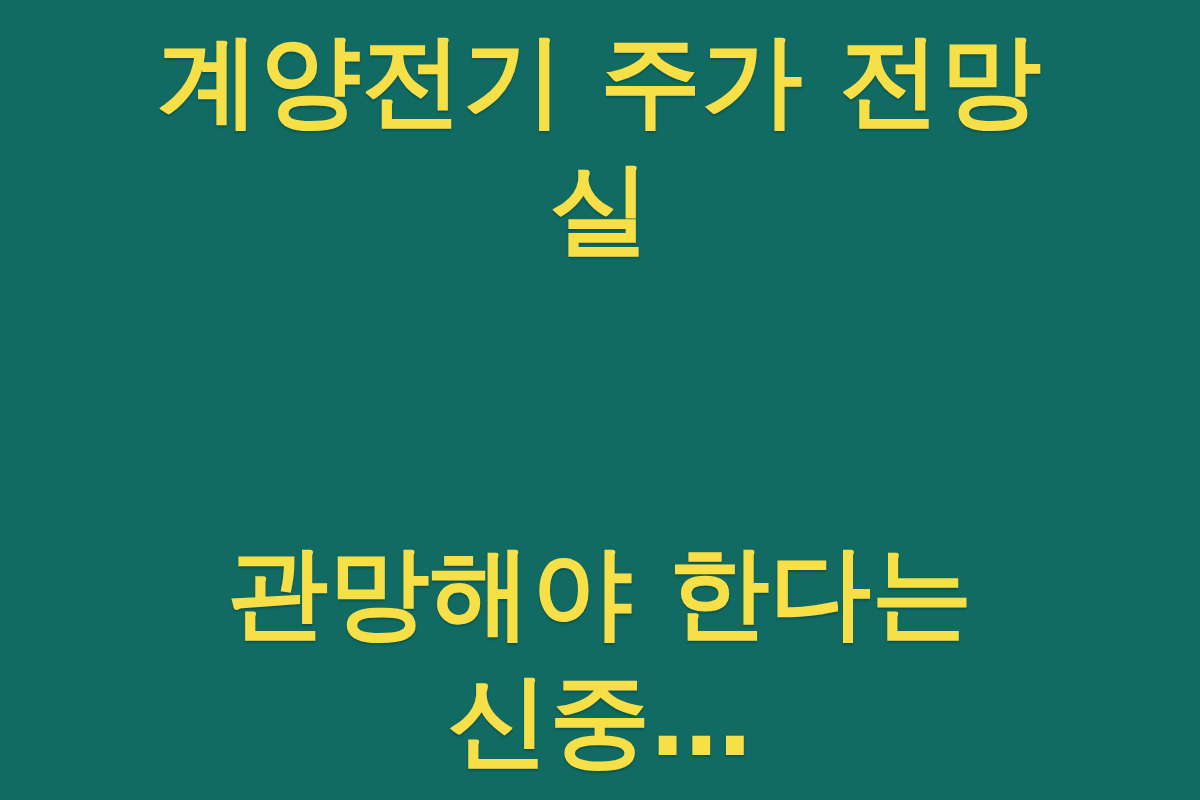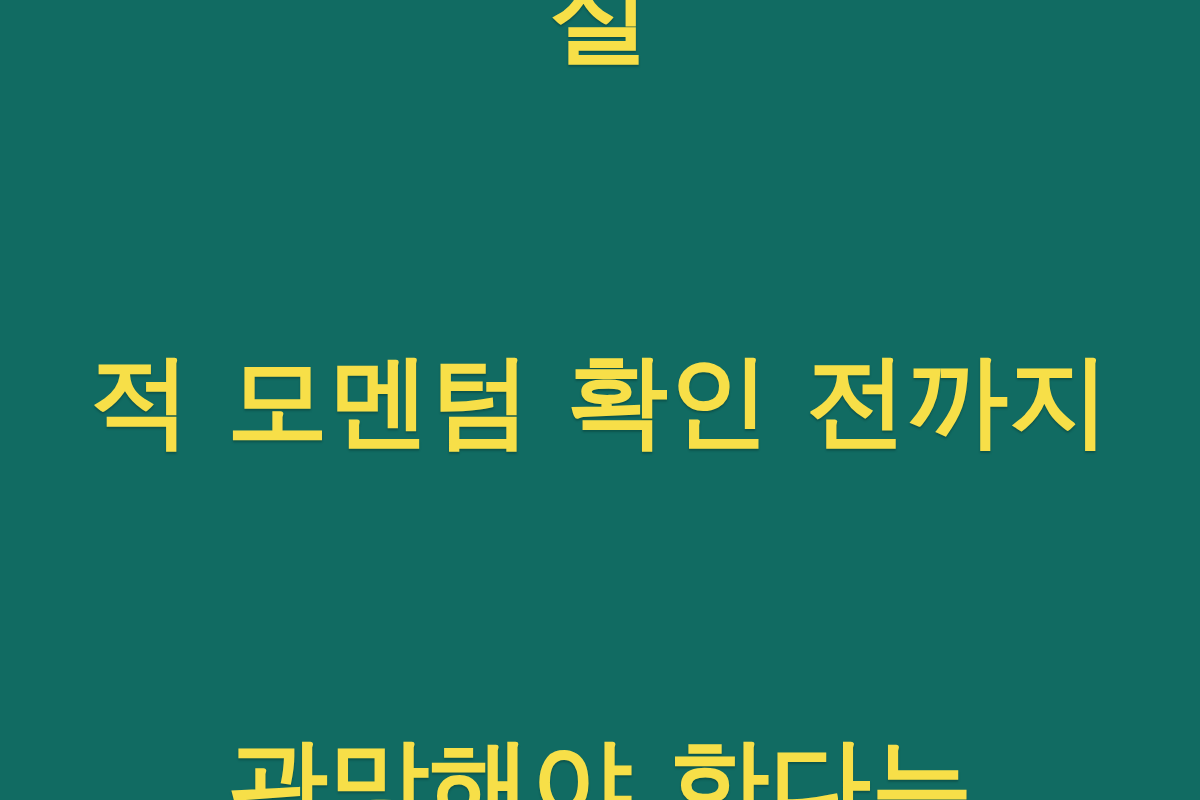--- a/index.html
+++ b/index.html
@@ -47,17 +47,16 @@
     display: block;
   }
 </style>
 </head>
 <body>
 
 <main id="headline-card">
 
   <h1 id="headline-text">
     <span class="headline-line">계양전기 주가 전망  실</span>
-    <span class="headline-line">적 모멘텀 확인 전까지</span>
     <span class="headline-line">관망해야 한다는 신중…</span>
   </h1>
 
 </main>
 
 </body></html>

